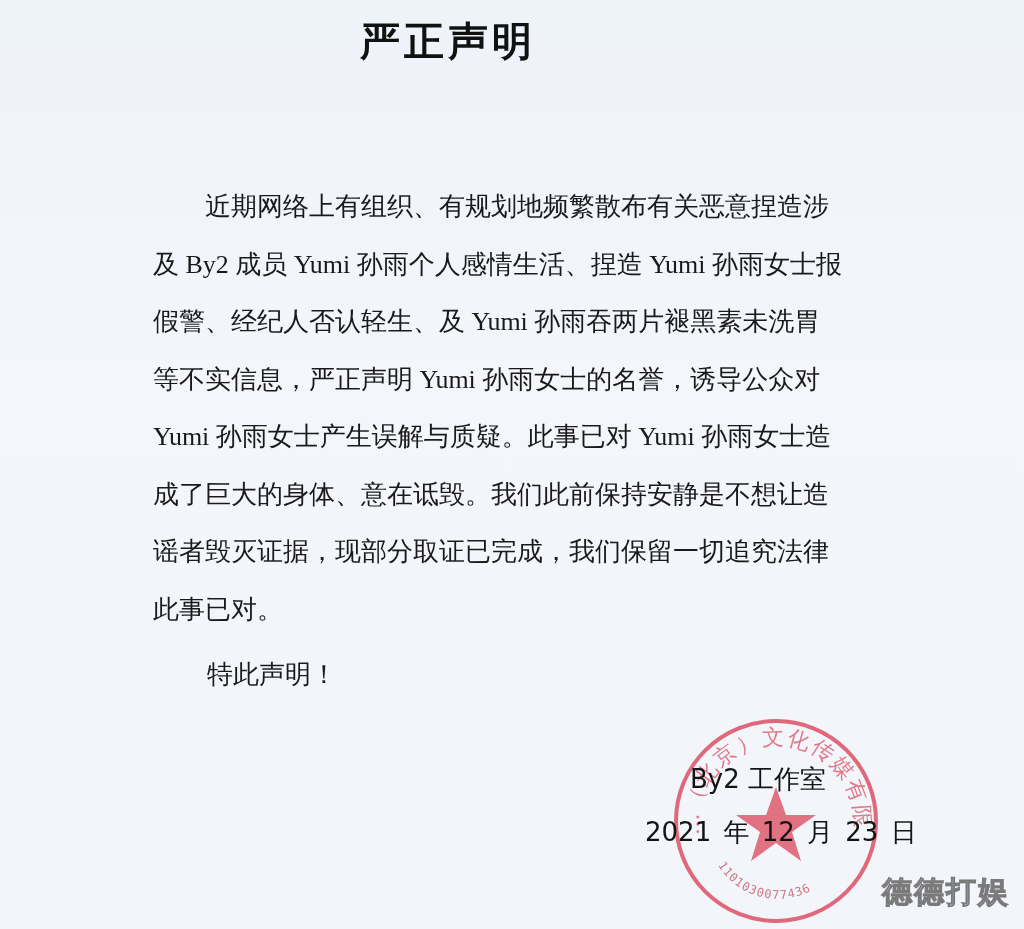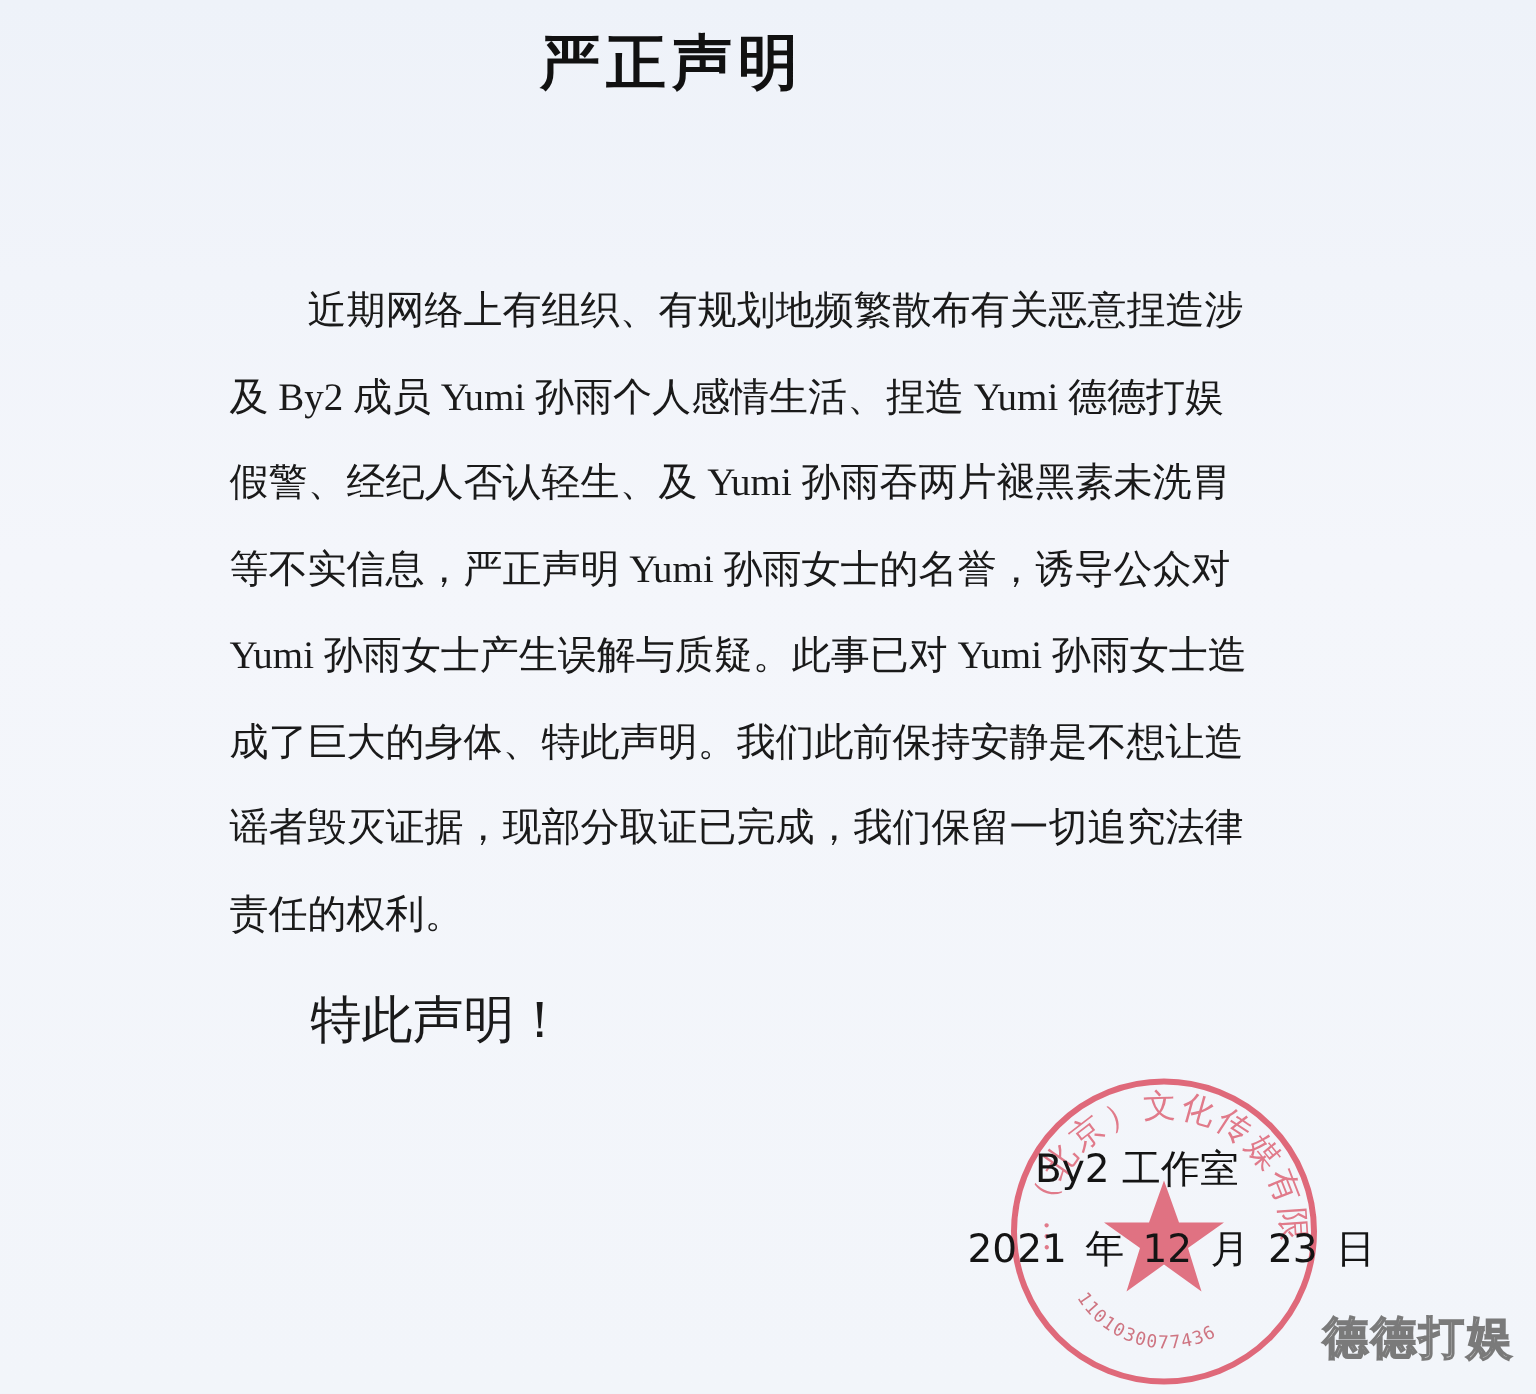--- a/index.html
+++ b/index.html
@@ -24,21 +24,21 @@
     .body-text {
       position: absolute; left: 153px; top: 178px; width: 745px;
       font-size: 26px; line-height: 57.5px;
       color: #1a1a1a;
       text-align: justify;
     }
     .body-text .line { display: block; white-space: nowrap; font-family: Liberation Serif, serif; }
     .body-text .line.indent { padding-left: 52px; }
     .closing {
       position: absolute; left: 207px; top: 657px;
-      font-size: 34px; color: #1a1a1a;
+      font-size: 26px; color: #1a1a1a;
     }
     .stamp {
       position: absolute; left: 670px; top: 715px;
       width: 212px; height: 212px;
     }
     .signature {
       position: absolute; left: 690px; top: 762px;
       font-size: 26px; color: #141414;
     }
     .date {
@@ -55,27 +55,27 @@
   </style>
 </head>
 <body>
 
 <div class="page">
 
   <div class="title">严正声明</div>
 
   <div class="body-text">
     <span class="line indent">近期网络上有组织、有规划地频繁散布有关恶意捏造涉</span>
-    <span class="line">及 By2 成员 Yumi 孙雨个人感情生活、捏造 Yumi 德德打娱</span>
+    <span class="line">及 By2 成员 Yumi 孙雨个人感情生活、捏造 Yumi 孙雨女士报</span>
     <span class="line">假警、经纪人否认轻生、及 Yumi 孙雨吞两片褪黑素未洗胃</span>
     <span class="line">等不实信息，严正声明 Yumi 孙雨女士的名誉，诱导公众对</span>
     <span class="line">Yumi 孙雨女士产生误解与质疑。此事已对 Yumi 孙雨女士造</span>
-    <span class="line">成了巨大的身体、特此声明。我们此前保持安静是不想让造</span>
+    <span class="line">成了巨大的身体、意在诋毁。我们此前保持安静是不想让造</span>
     <span class="line">谣者毁灭证据，现部分取证已完成，我们保留一切追究法律</span>
-    <span class="line">责任的权利。</span>
+    <span class="line">此事已对。</span>
   </div>
 
   <div class="closing">特此声明！</div>
 
   <svg class="stamp" viewBox="0 0 212 212" xmlns="http://www.w3.org/2000/svg">
     <defs>
       <path id="arcTop" d="M 30 120 A 78 78 0 1 1 184 120" fill="none"></path>
       <path id="arcBottom" d="M 48 150 A 70 70 0 0 0 168 150" fill="none"></path>
     </defs>
     <circle cx="106" cy="106" r="100" fill="none" stroke="#d9465a" stroke-width="4" opacity="0.8"></circle>

